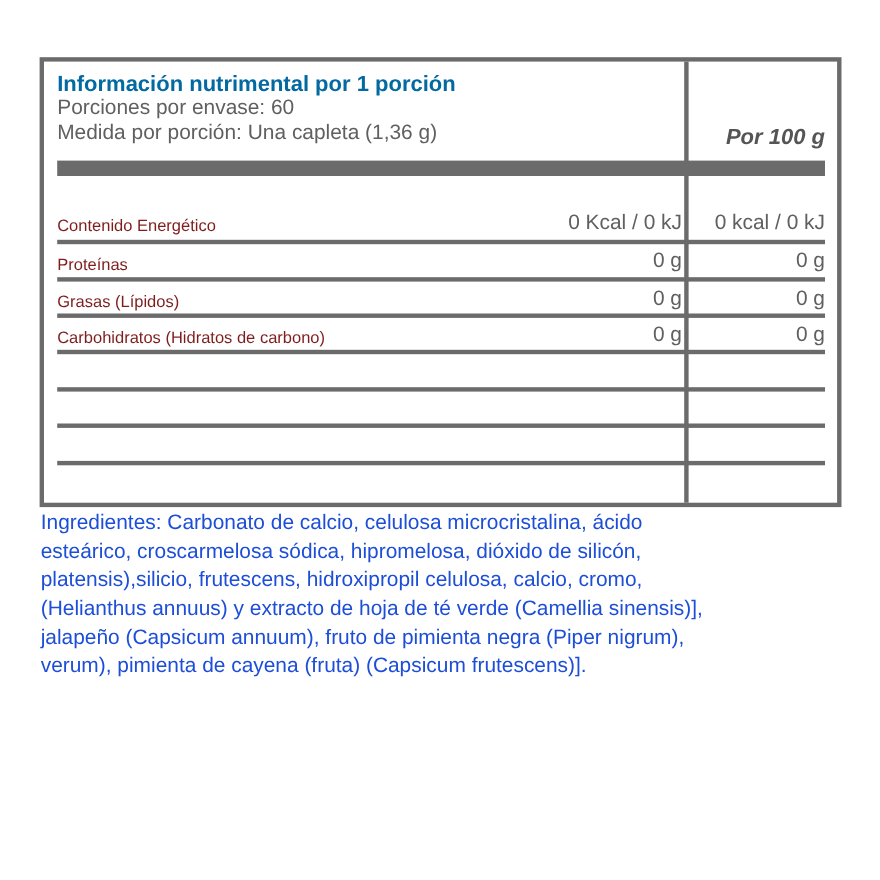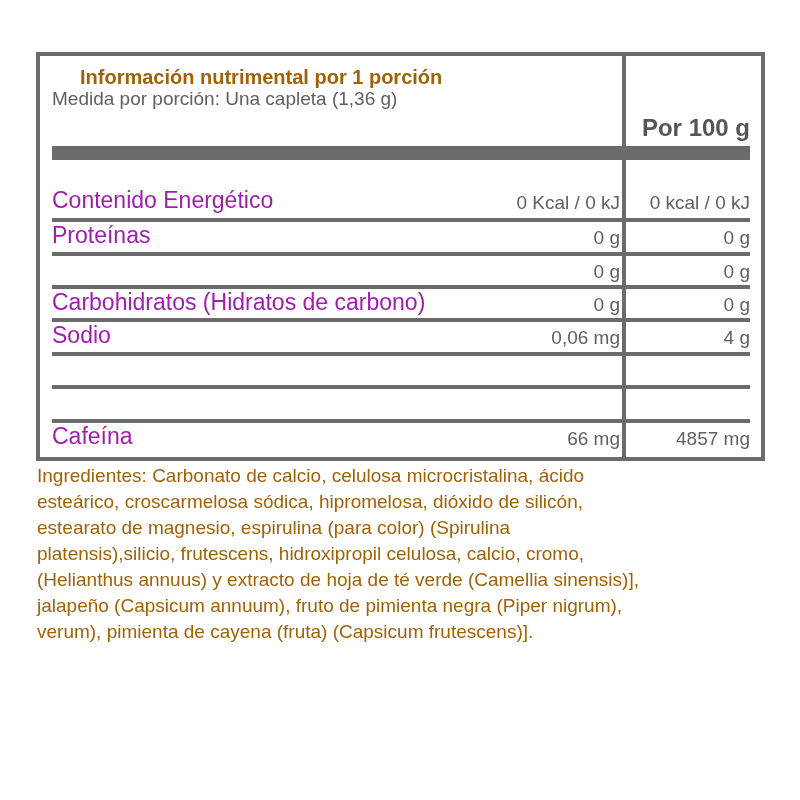--- a/index.html
+++ b/index.html
@@ -2,42 +2,43 @@
 <html><head>
 <meta charset="utf-8">
 <style>
   html, body { margin: 0; padding: 0; background: #ffffff; }
   body { width: 800px; height: 800px; position: relative; overflow: hidden;
          font-family: "Liberation Sans", sans-serif; color: #5f5f5f; }
   .box { position: absolute; left: 36px; top: 52px; width: 721px; height: 401px;
          border: 4px solid #6b6b6b; background: #fff; }
   .vdiv { position: absolute; left: 582px; top: 0; width: 4px; height: 100%; background: #6b6b6b; }
   .head-left { position: absolute; left: 12px; top: 10px; width: 560px; }
-  .title { font-weight: bold; font-size: 20px; line-height: 22px; color: #a16207; margin-left: 28px; }
+  .title { font-weight: bold; font-size: 20px; line-height: 22px; color: #0369a1; }
   .sub { font-size: 19px; line-height: 22px; color: #606060; }
   .head-right { position: absolute; left: 590px; top: 58px; width: 120px; text-align: right;
-                font-weight: bold; font-size: 24px; color: #555; }
+                font-weight: bold; font-size: 20px; color: #555; font-style: italic; }
   .thickbar { position: absolute; left: 12px; top: 90px; width: 698px; height: 14px; background: #6b6b6b; }
   .row { position: absolute; left: 12px; width: 698px; height: 30px; }
-  .row .name { position: absolute; left: 0; bottom: 3px; font-size: 23px; color: #a21caf; white-space: nowrap; }
+  .row .name { position: absolute; left: 0; bottom: 3px; font-size: 15px; color: #7f1d1d; white-space: nowrap; }
   .row .v1 { position: absolute; right: 130px; bottom: 3px; font-size: 19px; color: #606060; white-space: nowrap; }
   .row .v2 { position: absolute; right: 0; bottom: 3px; font-size: 19px; color: #606060; white-space: nowrap; }
   .sep { position: absolute; left: 12px; width: 698px; height: 4px; background: #6b6b6b; }
   .ingredients { position: absolute; left: 37px; top: 463px; width: 730px;
-                 font-size: 19px; line-height: 26px; color: #a16207; }
+                 font-size: 19px; line-height: 26px; color: #1d4ed8; }
   .ingredients div { white-space: nowrap; }
 </style>
 </head>
 <body>
 
 <div class="box">
   <div class="vdiv"></div>
 
   <div class="head-left">
     <div class="title">Información nutrimental por 1 porción</div>
+    <div class="sub">Porciones por envase: 60</div>
     <div class="sub">Medida por porción: Una capleta (1,36 g)</div>
   </div>
   <div class="head-right">Por 100 g</div>
 
   <div class="thickbar"></div>
 
   <div class="row" style="top:131px">
     <span class="name">Contenido Energético</span>
     <span class="v1">0 Kcal / 0 kJ</span>
     <span class="v2">0 kcal / 0 kJ</span>
@@ -45,51 +46,41 @@
   <div class="sep" style="top:162px"></div>
 
   <div class="row" style="top:166px">
     <span class="name">Proteínas</span>
     <span class="v1">0 g</span>
     <span class="v2">0 g</span>
   </div>
   <div class="sep" style="top:196px"></div>
 
   <div class="row" style="top:200px">
+    <span class="name">Grasas (Lípidos)</span>
     <span class="v1">0 g</span>
     <span class="v2">0 g</span>
   </div>
   <div class="sep" style="top:229px"></div>
 
   <div class="row" style="top:233px">
     <span class="name">Carbohidratos (Hidratos de carbono)</span>
     <span class="v1">0 g</span>
     <span class="v2">0 g</span>
   </div>
   <div class="sep" style="top:262px"></div>
 
-  <div class="row" style="top:266px">
-    <span class="name">Sodio</span>
-    <span class="v1">0,06 mg</span>
-    <span class="v2">4 g</span>
-  </div>
   <div class="sep" style="top:296px"></div>
 
   <div class="sep" style="top:329px"></div>
 
   <div class="sep" style="top:363px"></div>
 
-  <div class="row" style="top:367px">
-    <span class="name">Cafeína</span>
-    <span class="v1">66 mg</span>
-    <span class="v2">4857 mg</span>
-  </div>
 </div>
 
 <div class="ingredients">
   <div>Ingredientes: Carbonato de calcio, celulosa microcristalina, ácido</div>
   <div>esteárico, croscarmelosa sódica, hipromelosa, dióxido de silicón,</div>
-  <div>estearato de magnesio, espirulina (para color) (Spirulina</div>
   <div>platensis),silicio, frutescens, hidroxipropil celulosa, calcio, cromo,</div>
   <div>(Helianthus annuus) y extracto de hoja de té verde (Camellia sinensis)],</div>
   <div>jalapeño (Capsicum annuum), fruto de pimienta negra (Piper nigrum),</div>
   <div>verum), pimienta de cayena (fruta) (Capsicum frutescens)].</div>
 </div>
 
 </body></html>

